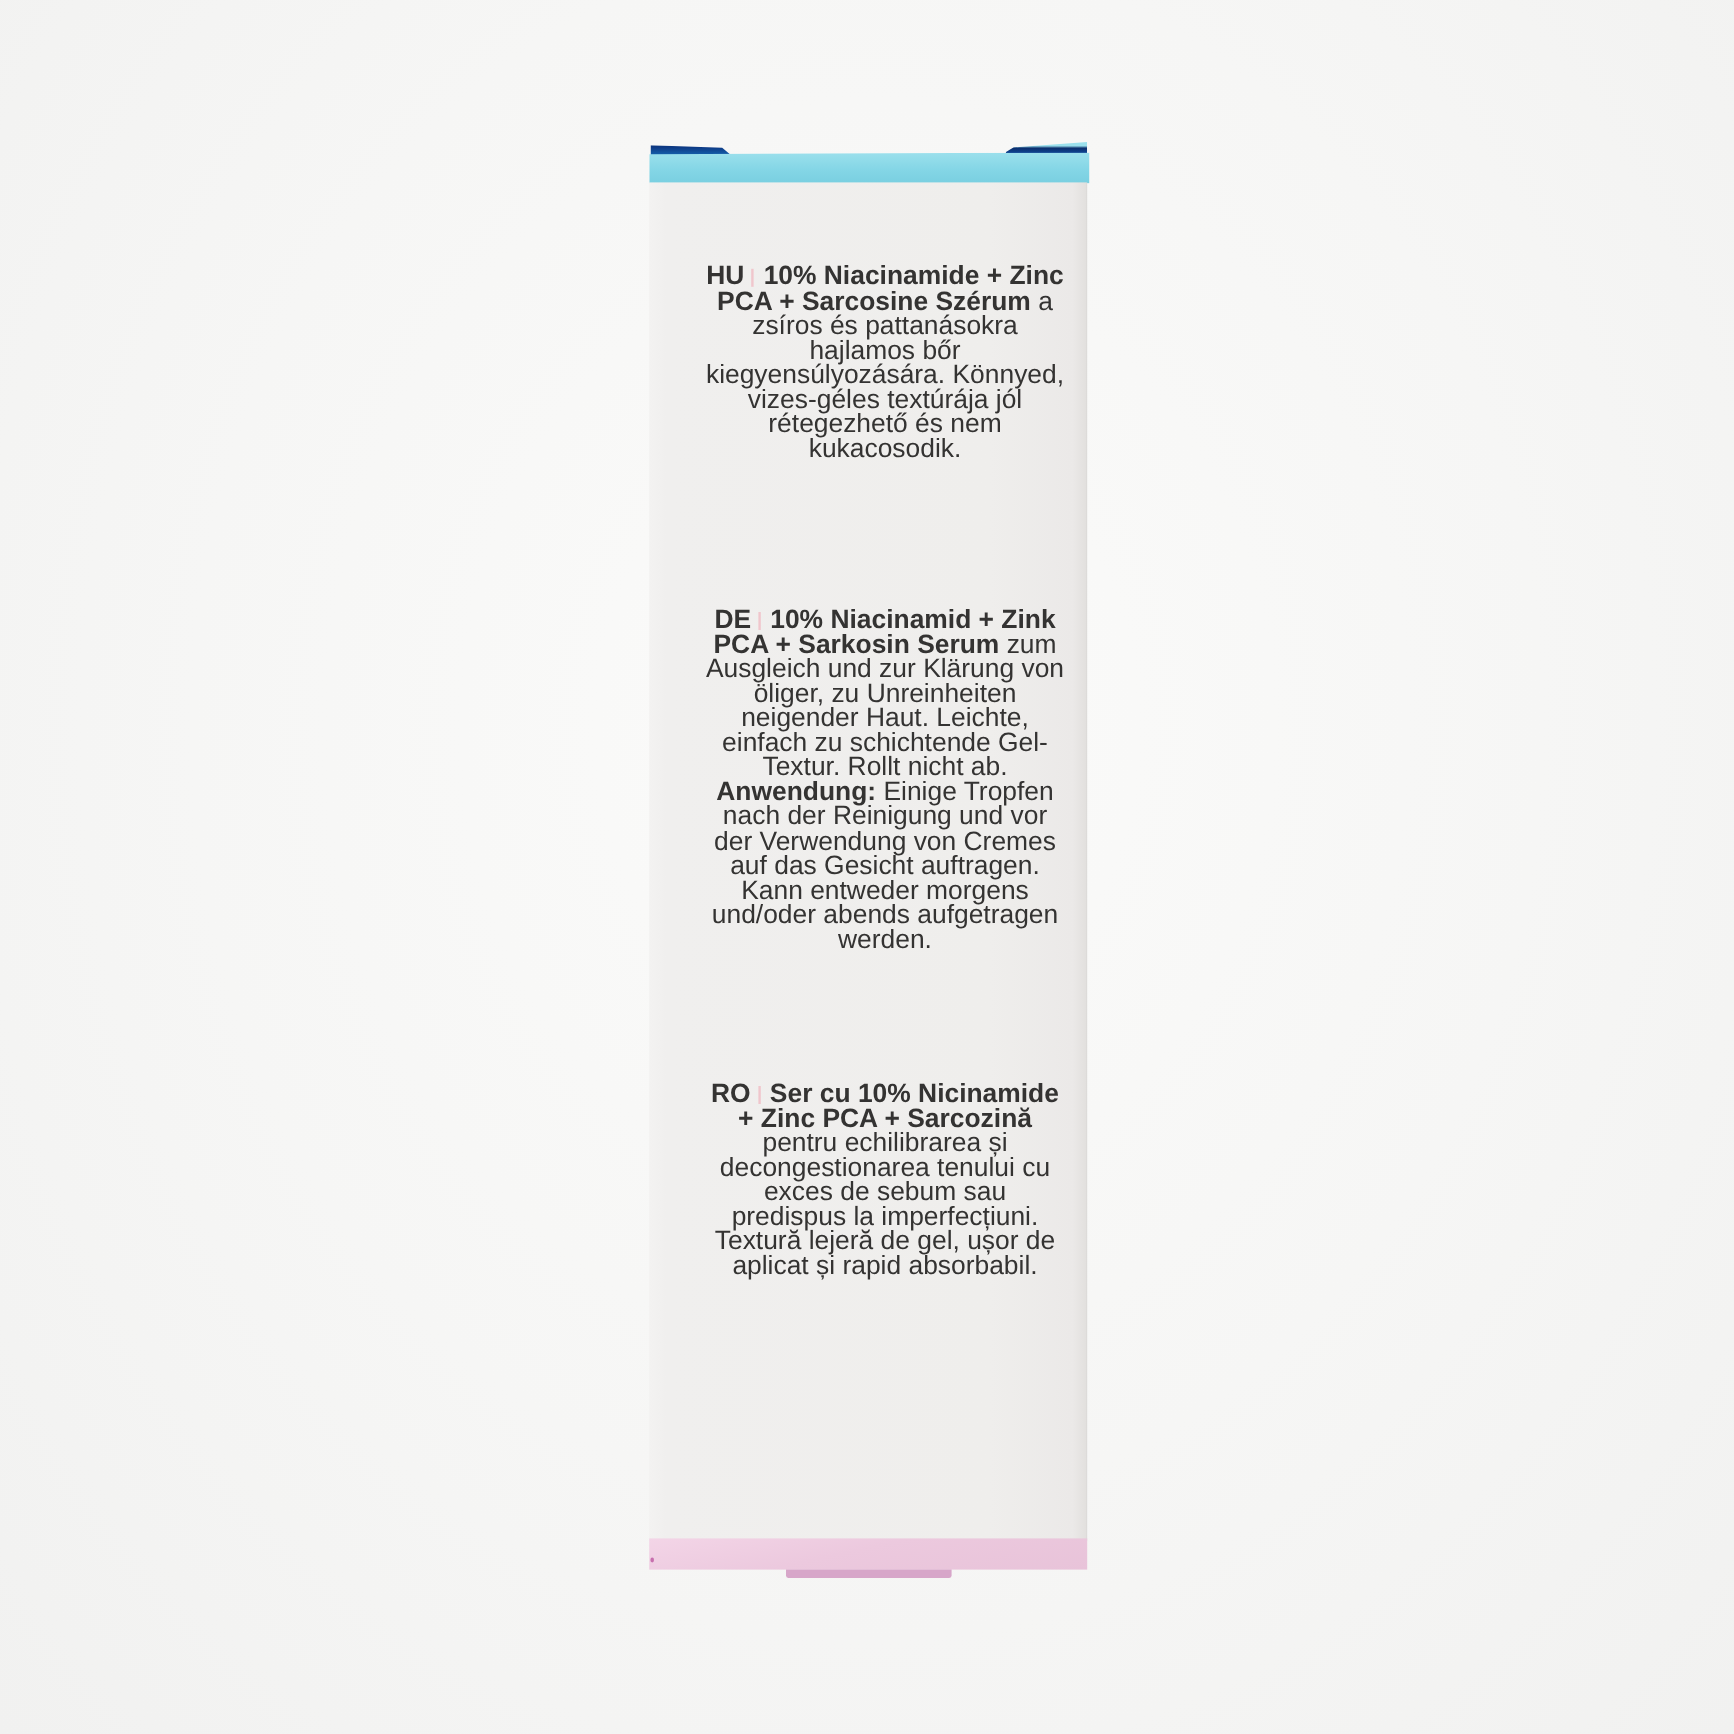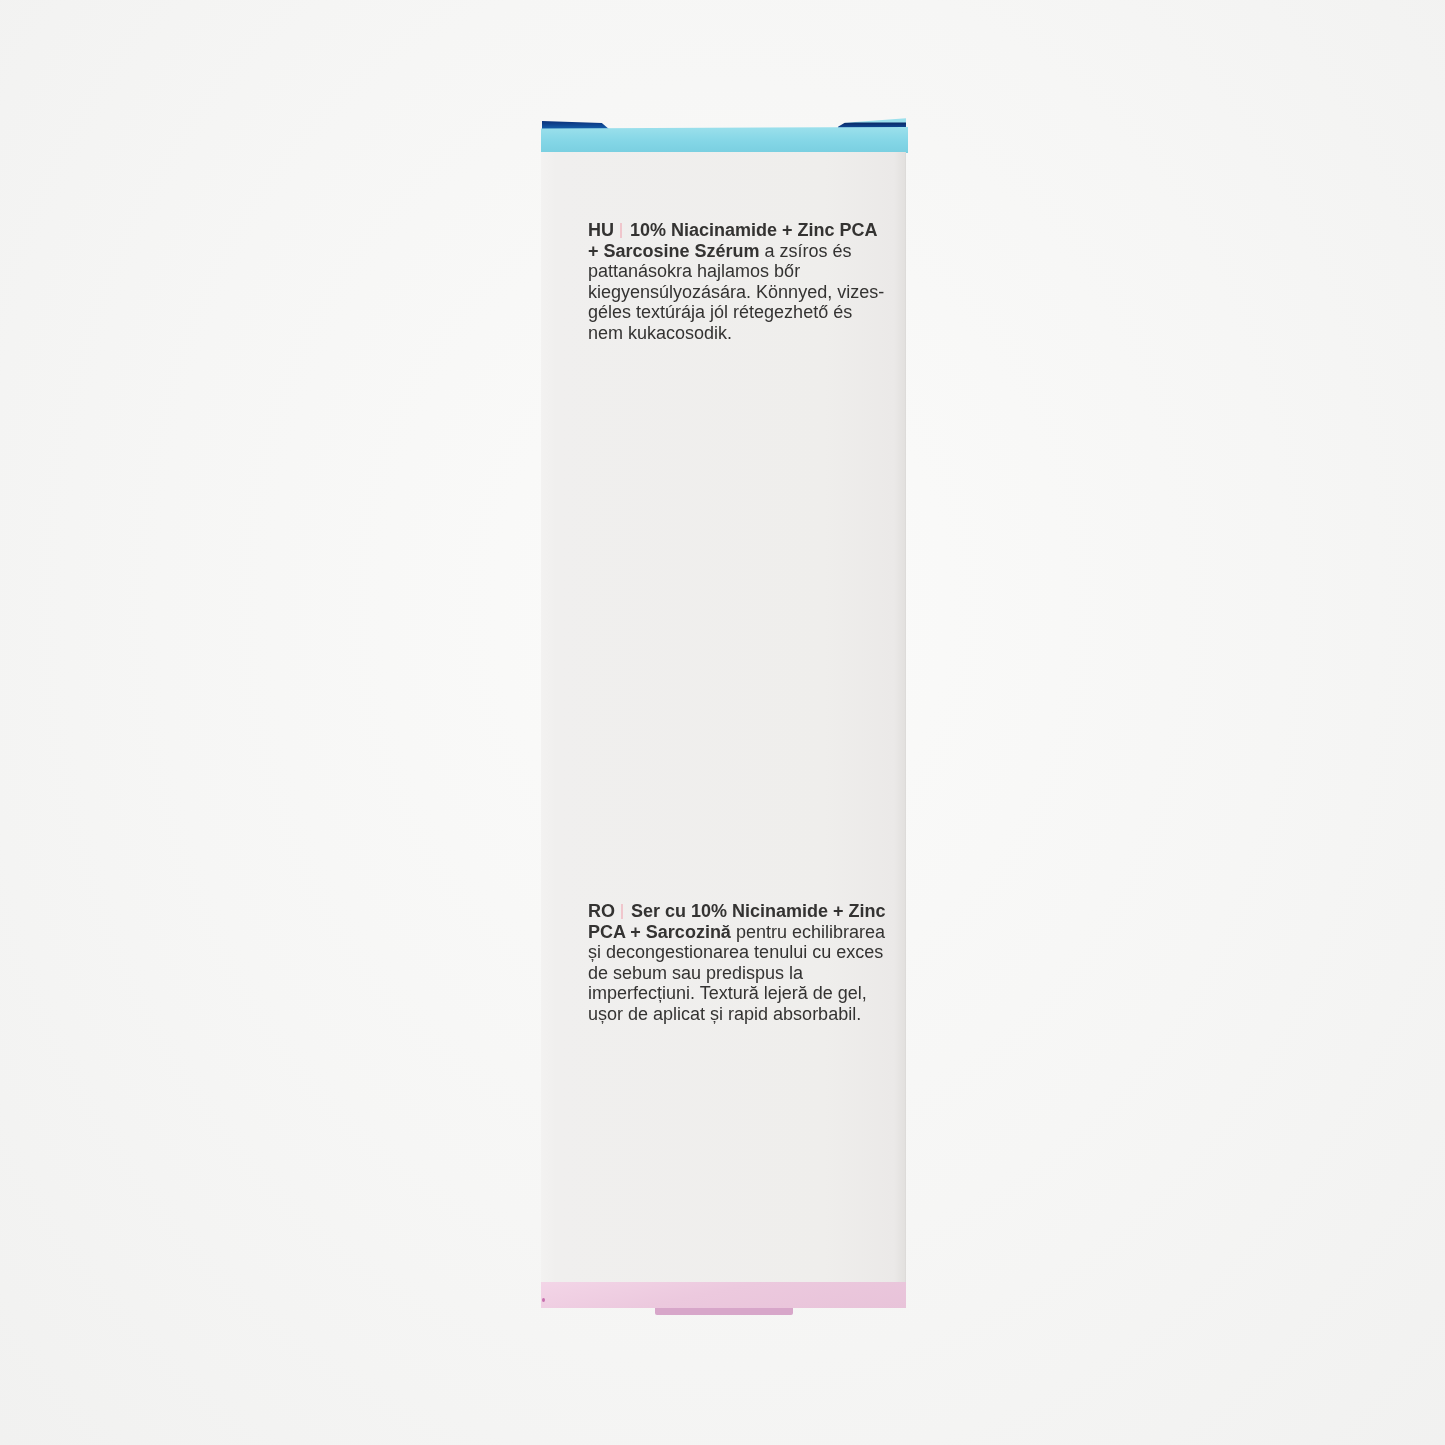--- a/index.html
+++ b/index.html
@@ -85,23 +85,24 @@
     height: 4px;
     background: #c76fae;
     border-radius: 50%;
   }
   
   .panel {
     position: absolute;
     left: 47px;
     width: 299px;
     color: var(--text, #343332);
-    font-size: 18px;
+    font-size: 22px;
     line-height: 20.5px;
     letter-spacing: 0px;
+    text-align: center;
   }
   .panel-hu { top: 102px; }
   .panel-de { top: 388px; }
   .panel-ro { top: 783px; }
   .para { margin: 0; }
   .bold { font-weight: 700; }
   .lang-divider {
     display: inline-block;
     width: 2px;
     height: 15px;
@@ -116,20 +117,22 @@
 <div class="scene" style="background-color: rgb(246, 246, 245);">
   <div class="box">
     <div class="flap flap-left"></div>
     <div class="flap flap-right"></div>
     <div class="band-top"></div>
     <div class="face"></div>
     <div class="panel panel-hu">
         <div class="para"><span class="bold">HU</span><span class="lang-divider"></span><span class="bold">10% Niacinamide + Zinc PCA + Sarcosine Szérum</span><span> a zsíros és pattanásokra hajlamos bőr kiegyensúlyozására. Könnyed, vizes-géles textúrája jól rétegezhető és nem kukacosodik.</span></div>
       </div>
     <div class="panel panel-de">
+        <div class="para"><span class="bold">DE</span><span class="lang-divider"></span><span class="bold">10% Niacinamid + Zink PCA + Sarkosin Serum</span><span> zum Ausgleich und zur Klärung von öliger, zu Unreinheiten neigender Haut. Leichte, einfach zu schichtende Gel-Textur. Rollt nicht ab.</span></div>
+        <div class="para"><span class="bold">Anwendung:</span><span> Einige Tropfen nach der Reinigung und vor der Verwendung von Cremes auf das Gesicht auftragen. Kann entweder morgens und/oder abends aufgetragen werden.</span></div>
       </div>
     <div class="panel panel-ro">
         <div class="para"><span class="bold">RO</span><span class="lang-divider"></span><span class="bold">Ser cu 10% Nicinamide + Zinc PCA + Sarcozină</span><span> pentru echilibrarea și decongestionarea tenului cu exces de sebum sau predispus la imperfecțiuni. Textură lejeră de gel, ușor de aplicat și rapid absorbabil.</span></div>
       </div>
     <div class="band-bottom"></div>
     <div class="bottom-tab"></div>
     <div class="speck"></div>
   </div>
 </div>
 

